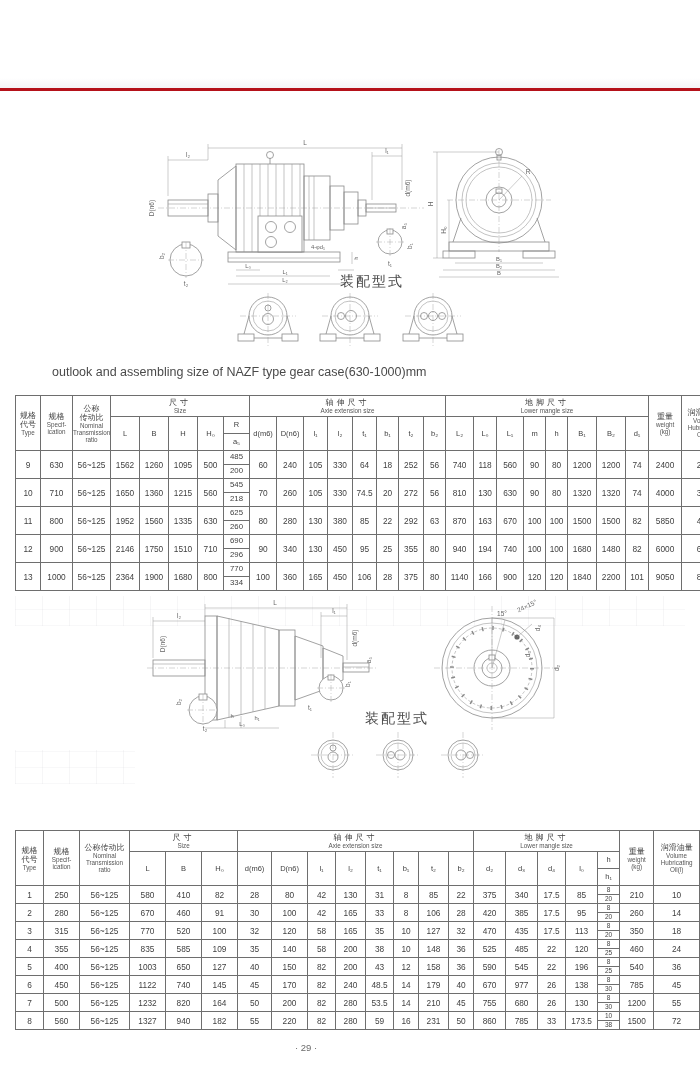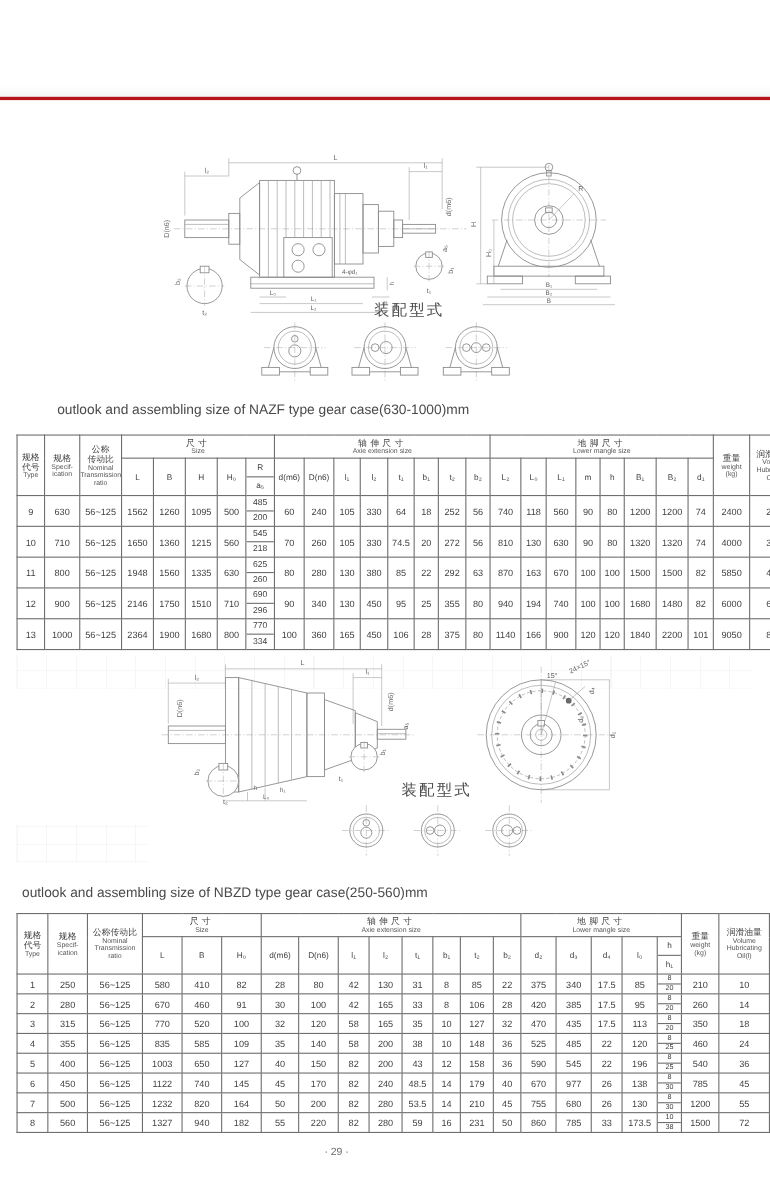--- a/index.html
+++ b/index.html
@@ -367,21 +367,21 @@
           <td>1320</td>
           <td>1320</td>
           <td>74</td>
           <td>4000</td>
           <td>300</td>
         </tr>
         <tr>
           <td>11</td>
           <td>800</td>
           <td>56~125</td>
-          <td>1948</td>
+          <td>1952</td>
           <td>1560</td>
           <td>1335</td>
           <td>630</td>
           <td class="stk">
             <div>625</div>
             <div class="stk-b">260</div>
           </td>
           <td>80</td>
           <td>280</td>
           <td>130</td>
@@ -570,21 +570,20 @@
     <g>
       <line class="cl" x1="160" y1="4" x2="160" y2="50"></line>
         <line class="cl" x1="138" y1="27" x2="182" y2="27"></line>
       <circle class="ln" cx="160" cy="27" r="15"></circle>
         <circle class="thin" cx="160" cy="27" r="12"></circle>
       <circle class="ln" cx="158" cy="27" r="5"></circle>
         <circle class="ln" cx="167" cy="27" r="3.5"></circle>
     </g>
   </svg>
 
-  <div class="abs title-en" style="left:20px;top:804px;">outlook and assembling size of NBZD type gear case(250-560)mm</div>
 
   <table id="table2" class="abs" style="left:15px;top:830px;">
     <colgroup>
       <col style="width:28px">
         <col style="width:36px">
         <col style="width:50px">
       <col style="width:36px">
         <col style="width:36px">
         <col style="width:36px">
       <col style="width:34px">

